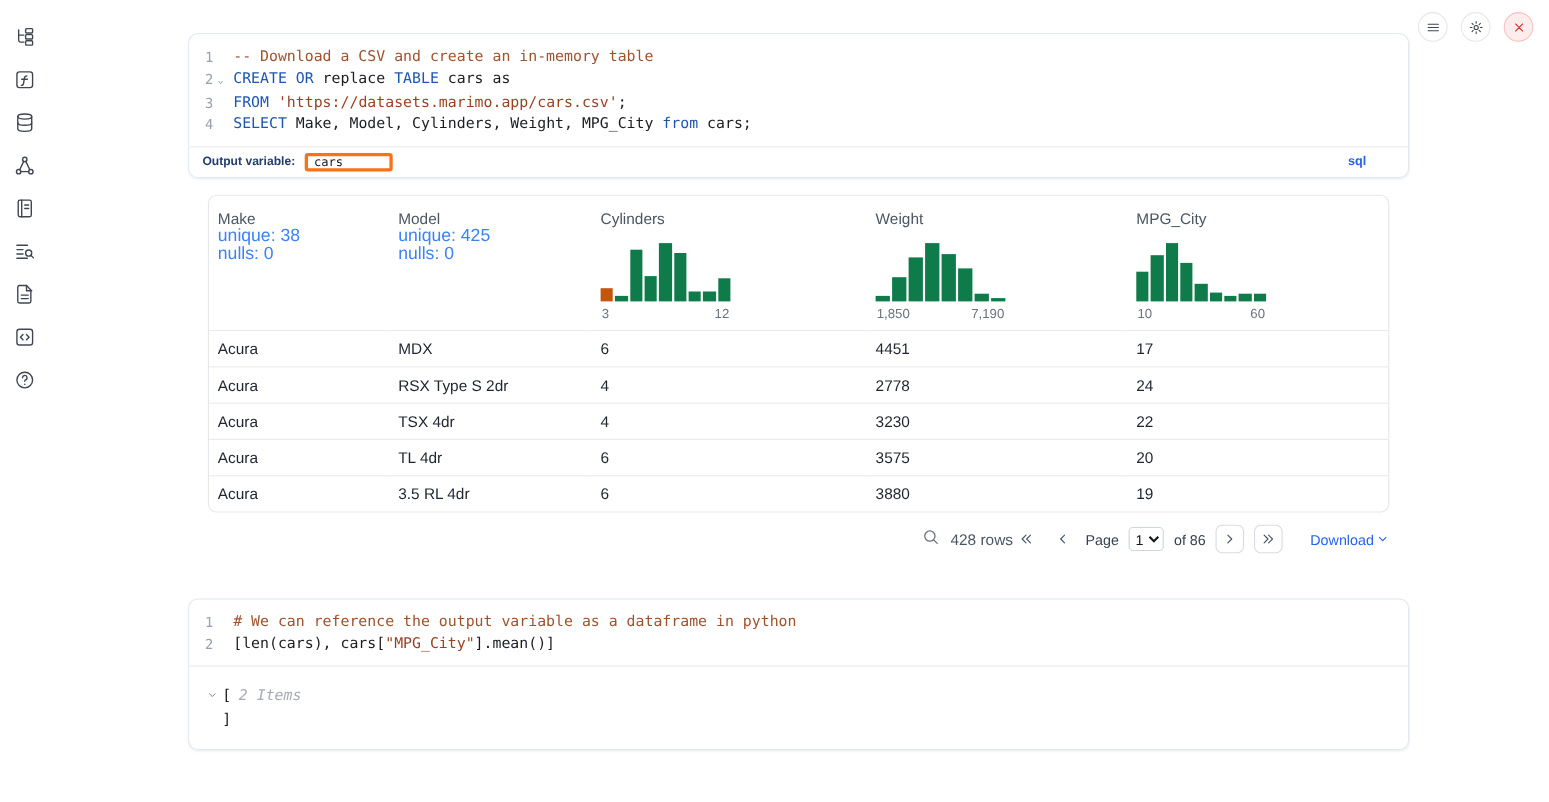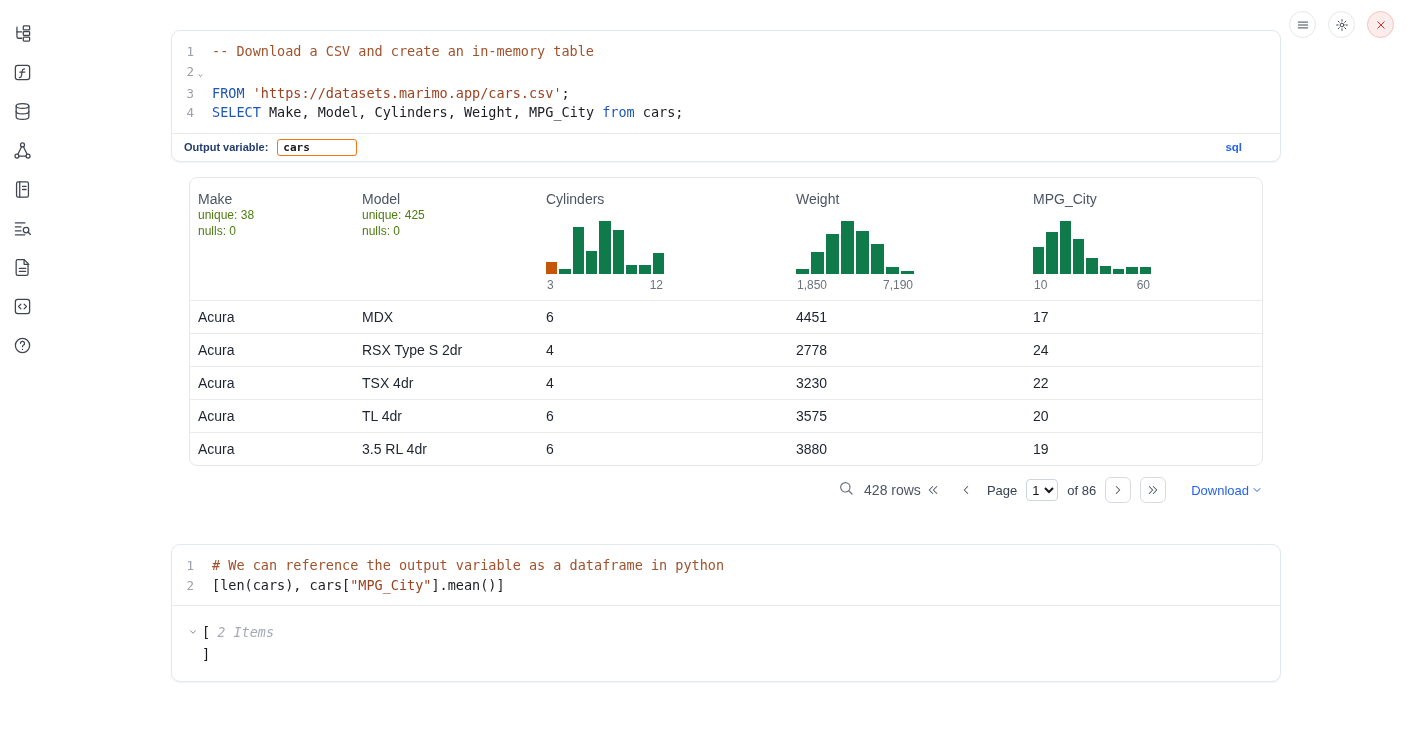--- a/index.html
+++ b/index.html
@@ -26,30 +26,30 @@
   .code-line { display:flex; }
   .gutter { width:22px; text-align:right; color:#9aa1ac; flex:none; font-size:12.5px; }
   .fold { width:13px; text-align:center; color:#8b93a0; font-size:9px; flex:none; line-height:22px; }
   .code-text { white-space:pre; color:#1b1d22; padding-left:5px; }
   .tok-comment { color:var(--comment,#a0522d); }
   .tok-kw { color:var(--kw,#1e56b3); }
   .tok-string { color:var(--string,#9c4221); }
 
   .cell-footer { border-top:1px solid #e7eaef; display:flex; align-items:center; gap:9px; padding:5px 12px; height:28px; }
   .ov-label { font-size:11px; font-weight:700; color:#223d6e; }
-  .ov-input { width:80px; height:17px; border:1px solid #f97316; border-radius:3px; font-family:"DejaVu Sans Mono",monospace; font-size:11px; padding:0 5px; color:#16181d;font-weight:bold; }
+  .ov-input { width:80px; height:17px; border:3px solid #f97316; border-radius:3px; font-family:"DejaVu Sans Mono",monospace; font-size:11px; padding:0 5px; color:#16181d; }
   .lang-badge { margin-left:auto; margin-right:26px; color:var(--link-blue,#2563eb); font-size:11.5px; font-weight:700; }
 
   
   .table-card { margin:15px 18px 0; border:1px solid #e5e7eb; border-radius:8px; overflow:hidden; background:#fff; }
   table { width:100%; border-collapse:collapse; font-size:14px; table-layout:fixed; }
   th:nth-child(1){ width:164px; } th:nth-child(2){ width:184px; } th:nth-child(3){ width:250px; } th:nth-child(4){ width:237px; }
   th { padding:13px 8px 8px; text-align:left; vertical-align:top; font-weight:400; color:#4b5563; height:122px; cursor:pointer; }
   .col-name { font-size:14px; line-height:16px; color:#4b5563; }
-  .col-meta { font-size:12px; line-height:16px; color:#4d7c0f; }
+  .col-meta { font-size:16px; line-height:16px; color:#3b82f6; }
   .col-meta:first-of-type { margin-top:10px; }
   .hist { width:118px; margin-top:13px; }
   .hist-bars { display:flex; align-items:flex-end; gap:2px; height:54px; }
   .bar { flex:1; background:var(--hist-green,#0f7a4a); }
   .bar.orange { background:var(--hist-orange,#c4560c); }
   .hist-labels { display:flex; justify-content:space-between; font-size:12px; color:#6b7280; margin-top:4px; padding:0 1px; }
   td { padding:8px; border-top:1px solid #e8eaee; color:#1f2430; height:33px; }
 
   
   .table-footer { display:flex; align-items:center; justify-content:flex-end; margin:0 18px; padding:11px 0 13px; }
@@ -197,20 +197,21 @@
       <section class="cell">
         <div class="code-area">
             <div class="code-line">
               <span class="gutter">1</span>
               <span class="fold"></span>
               <span class="code-text"><span class="tok-comment">-- Download a CSV and create an in-memory table</span></span>
             </div>
             <div class="code-line">
               <span class="gutter">2</span>
               <span class="fold">⌄</span>
+              <span class="code-text"><span class="tok-kw">CREATE OR</span><span> replace </span><span class="tok-kw">TABLE</span><span> cars as</span></span>
             </div>
             <div class="code-line">
               <span class="gutter">3</span>
               <span class="fold"></span>
               <span class="code-text"><span class="tok-kw">FROM</span><span> </span><span class="tok-string">'https://datasets.marimo.app/cars.csv'</span><span>;</span></span>
             </div>
             <div class="code-line">
               <span class="gutter">4</span>
               <span class="fold"></span>
               <span class="code-text"><span class="tok-kw">SELECT</span><span> Make, Model, Cylinders, Weight, MPG_City </span><span class="tok-kw">from</span><span> cars;</span></span>

